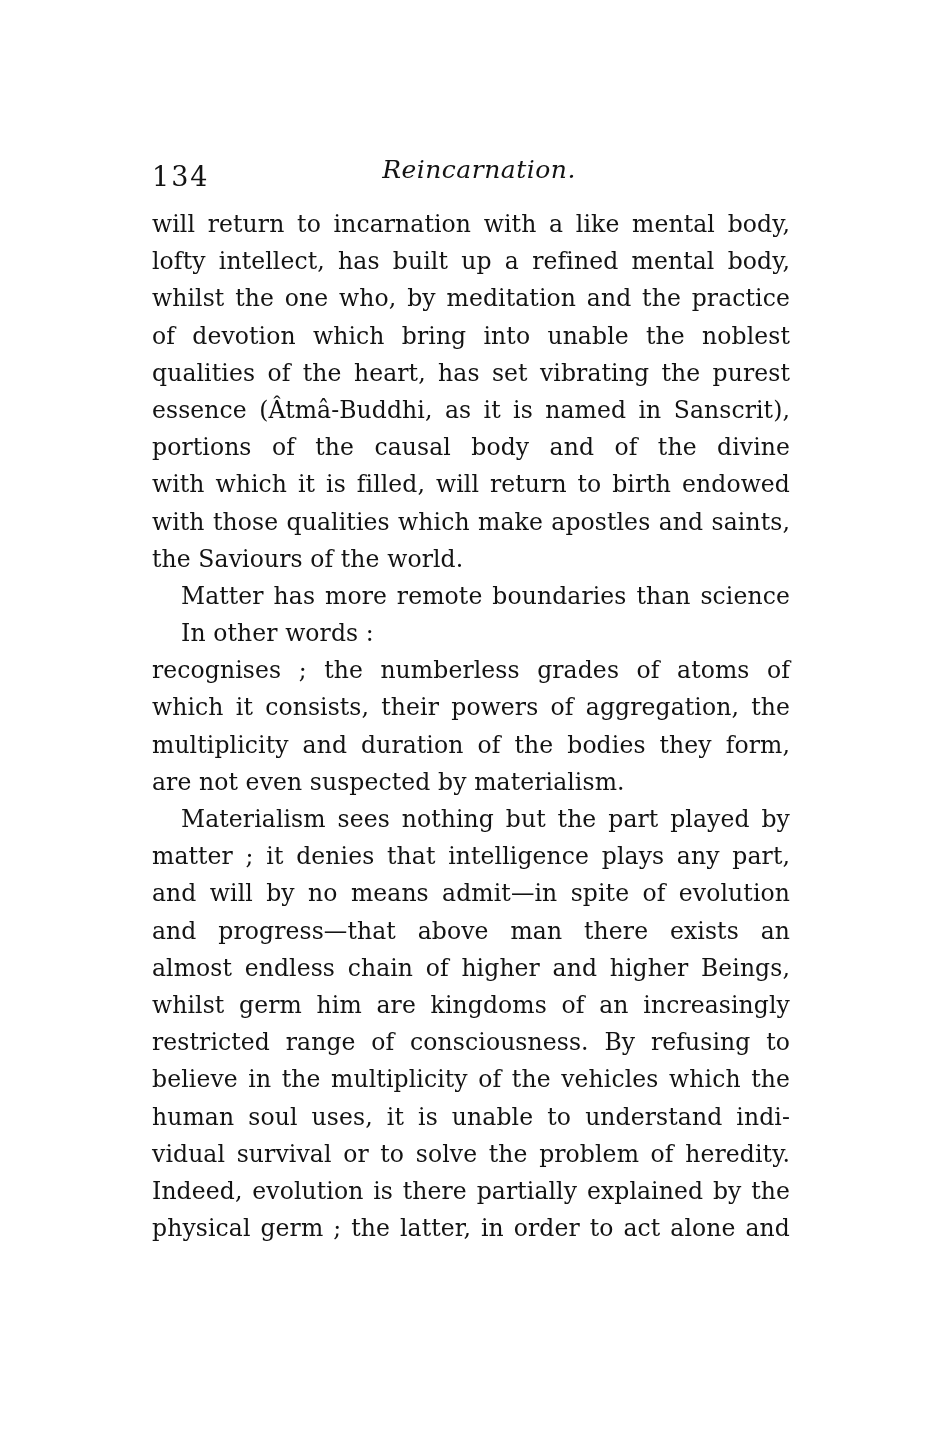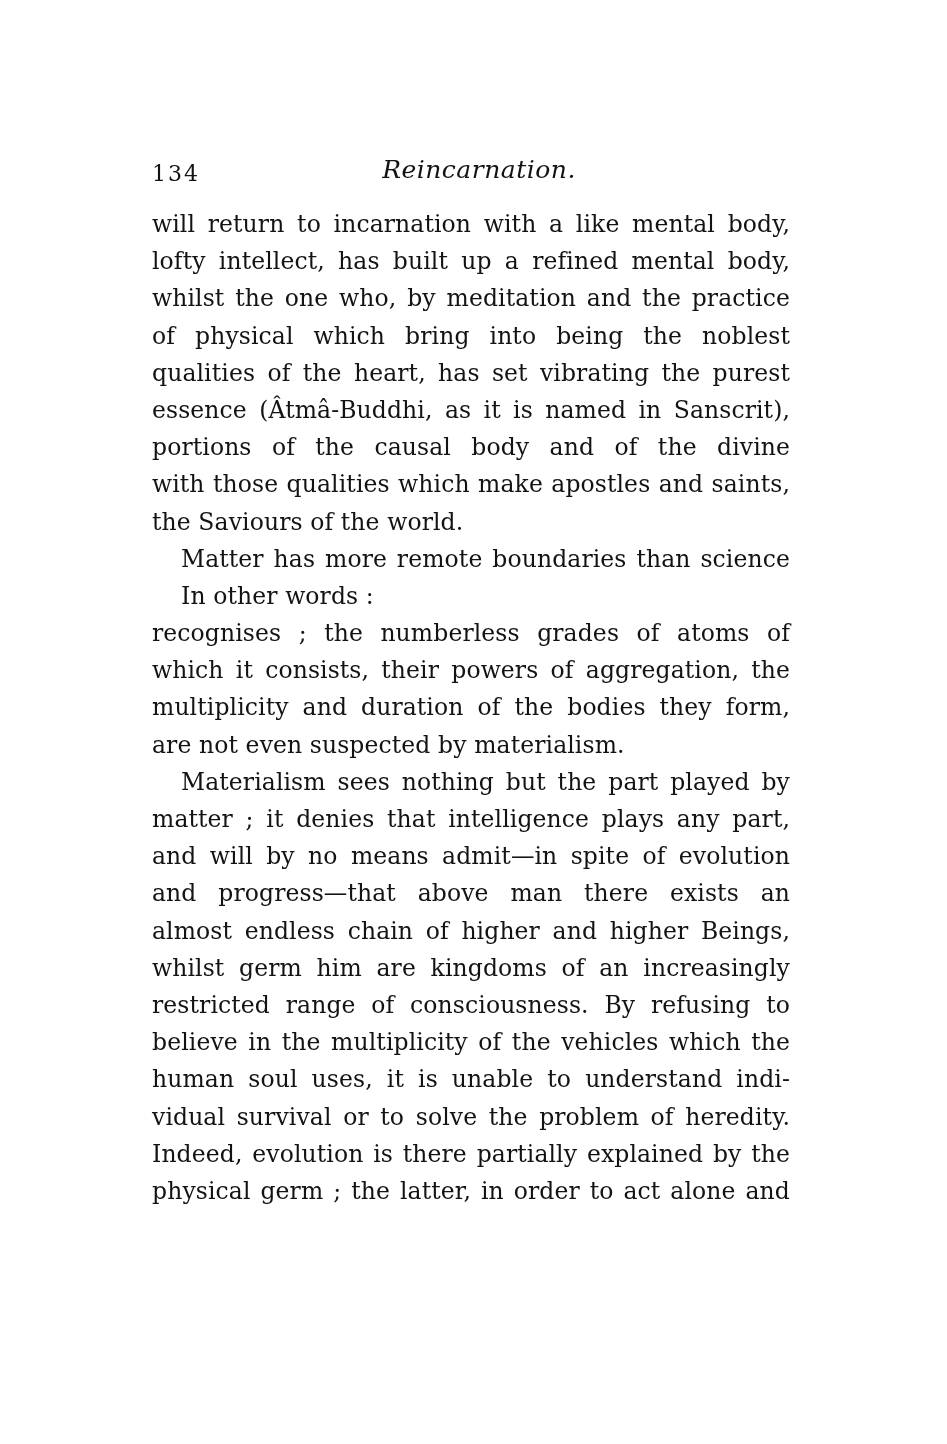--- a/index.html
+++ b/index.html
@@ -20,21 +20,21 @@
     position: absolute;
     left: 152px;
     top: 155px;
     width: 638px;
     height: 36px;
   }
   .pagenum {
     position: absolute;
     left: 0;
     top: 6px;
-    font-size: 22px;
+    font-size: 27px;
     letter-spacing: 2px;
   }
   .running {
     position: absolute;
     left: 16px;
     right: 0;
     top: 0;
     text-align: center;
     font-style: italic;
     font-size: 25px;
@@ -67,24 +67,25 @@
 
 <div class="page">
   <div class="header">
     <span class="pagenum">134</span>
     <span class="running">Reincarnation.</span>
   </div>
   <div class="text-block" id="text-block">
       <div class="line fill">will return to incarnation with a like mental body,</div>
       <div class="line fill">lofty intellect, has built up a refined mental body,</div>
       <div class="line fill">whilst the one who, by meditation and the practice</div>
-      <div class="line fill">of physical which bring into being the noblest</div>
+      <div class="line fill">of devotion which bring into unable the noblest</div>
       <div class="line fill">qualities of the heart, has set vibrating the purest</div>
       <div class="line fill">essence (Âtmâ-Buddhi, as it is named in Sanscrit),</div>
       <div class="line fill">portions of the causal body and of the divine</div>
+      <div class="line fill">with which it is filled, will return to birth endowed</div>
       <div class="line fill">with those qualities which make apostles and saints,</div>
       <div class="line">the Saviours of the world.</div>
       <div class="line indent fill">Matter has more remote boundaries than science</div>
       <div class="line indent">In other words :</div>
       <div class="line fill">recognises ; the numberless grades of atoms of</div>
       <div class="line fill">which it consists, their powers of aggregation, the</div>
       <div class="line fill">multiplicity and duration of the bodies they form,</div>
       <div class="line">are not even suspected by materialism.</div>
       <div class="line indent fill">Materialism sees nothing but the part played by</div>
       <div class="line fill">matter ; it denies that intelligence plays any part,</div>

